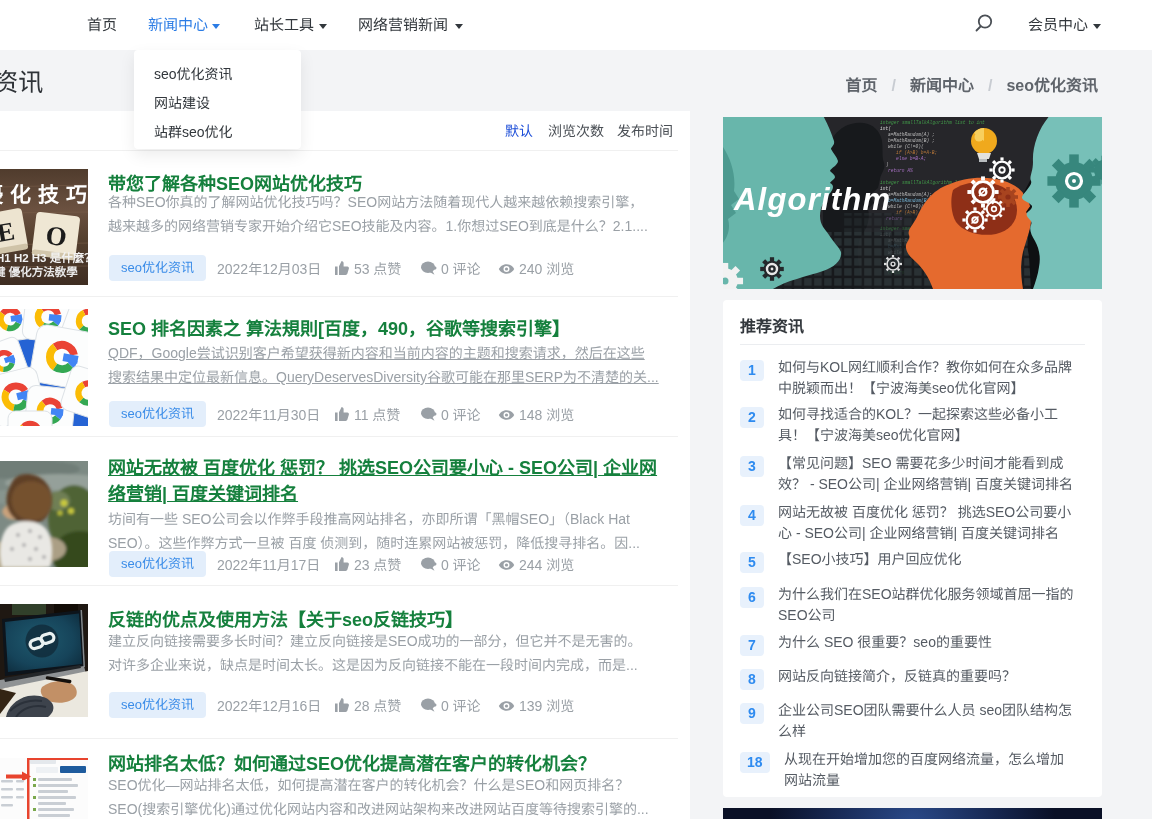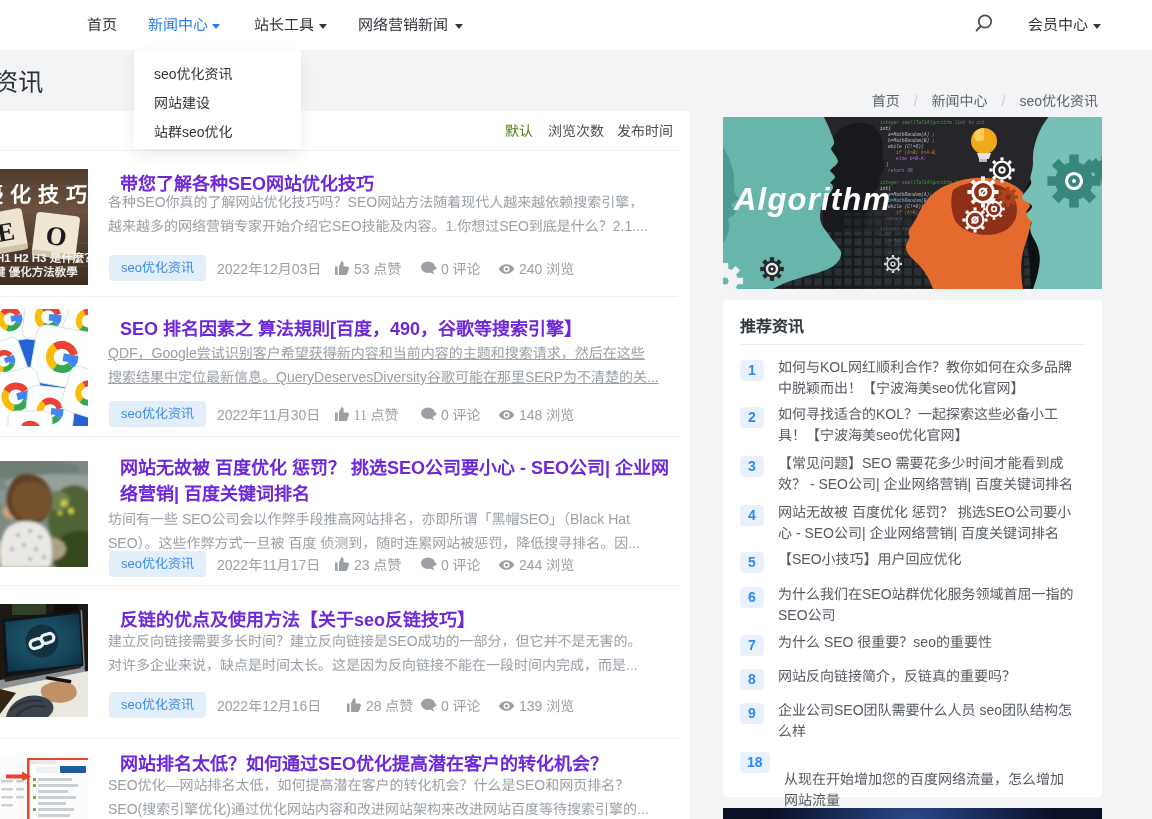--- a/index.html
+++ b/index.html
@@ -8,29 +8,29 @@
 body{position:relative;font-family:"Liberation Sans",sans-serif;background:#f3f4f6;}
 .abs{position:absolute;}
 
 #nav{position:absolute;left:0;top:0;width:1152px;height:50px;background:#fff;}
 #nav .it{position:absolute;top:13px;font-size:15px;color:#32373c;white-space:nowrap;}
 #nav .blue{color:#2b7ce5;}
 .caret{position:absolute;width:0;height:0;border-left:4.5px solid transparent;border-right:4.5px solid transparent;border-top:5px solid #32373c;}
 .caret.b{border-top-color:#2b7ce5;}
 
 #pagetitle{position:absolute;top:62px;left:-97px;font-size:25px;color:#2f3338;white-space:nowrap;}
-#crumb{position:absolute;top:90px;right:54px;font-size:14px;color:#5f646b;white-space:nowrap;}
+#crumb{position:absolute;top:72px;right:54px;font-size:16px;color:#5f646b;white-space:nowrap;font-weight:bold;}
 #crumb .sep{color:#c8ccd2;margin:0 14px;}
 
 #leftcard{position:absolute;left:-40px;top:111px;width:730px;height:760px;background:#fff;}
 #sortbar{position:absolute;top:120px;left:0;width:690px;font-size:14px;}
 #sortbar span{position:absolute;top:0;white-space:nowrap;}
 .divider{position:absolute;left:0;height:1px;background:#f0f0f0;width:678px;}
-.art-title{position:absolute;left:120px;font-size:18px;font-weight:bold;color:#6d28d9;white-space:nowrap;}
-.art-title.two{white-space:nowrap;line-height:25.5px;}
+.art-title{position:absolute;left:108px;font-size:18px;font-weight:bold;color:#15803d;white-space:nowrap;}
+.art-title.two{white-space:nowrap;line-height:25.5px;text-decoration:underline;}
 .art-exc{position:absolute;left:108px;font-size:14px;color:#9aa0a6;line-height:24px;white-space:nowrap;}
 .meta{position:absolute;left:109px;height:26px;font-size:14px;color:#9aa0a6;white-space:nowrap;}
 .tag{display:inline-block;background:#e3eefb;color:#3a8ce8;font-size:13px;line-height:26px;padding:0 12px;border-radius:4px;vertical-align:top;}
 .meta .dt{position:absolute;left:108px;top:3px;}
 .meta .ic{position:absolute;top:3px;}
 .meta svg{vertical-align:-2px;}
 .thumb{position:absolute;left:0;width:88px;overflow:hidden;}
 
 #dropdown{position:absolute;left:134px;top:50px;width:167px;height:99px;background:#fff;border-radius:4px;box-shadow:0 6px 16px rgba(0,0,0,0.08);z-index:50;}
 #dropdown div{position:absolute;left:20px;font-size:14px;color:#32373c;white-space:nowrap;}
@@ -61,21 +61,21 @@
     </svg>
   <span class="it" style="left:1028px;">会员中心</span>
   <span class="caret" style="left:1093px;top:24px;"></span>
 </div>
 
 <div id="pagetitle">seo优化资讯</div>
 <div id="crumb">首页<span class="sep">/</span>新闻中心<span class="sep">/</span>seo优化资讯</div>
 
 <div id="leftcard"></div>
 <div id="sortbar">
-  <span style="left:505px;color:#4d7c0f;">默认</span>
+  <span style="left:505px;color:#1d4ed8;">默认</span>
   <span style="left:548px;color:#4a4f55;">浏览次数</span>
   <span style="left:617px;color:#4a4f55;">发布时间</span>
 </div>
 <div class="divider" style="top:150px;"></div>
 
 <div class="thumb" style="top:169px;height:116px;" id="th1">
 <svg width="88" height="116" viewBox="0 0 88 116">
 <defs>
         <linearGradient id="wood" x1="0" y1="0" x2="0" y2="1">
 <stop offset="0" stop-color="#503c2d"></stop>
@@ -218,21 +218,21 @@
           <path d="M 7.7 5.2 A 9.24 9.24 0 0 0 9.2 0.8" stroke="#4285f4"></path>
         </g>
         <rect x="0.9" y="-3.0" width="11.3" height="5.9" fill="#4285f4"></rect>
       </g>
 </svg></div>
 <div class="art-title" style="top:314px;">SEO 排名因素之 算法規則[百度，490，谷歌等搜索引擎】</div>
 <div class="art-exc" style="top:341px;text-decoration:underline;">QDF，Google尝试识别客户希望获得新内容和当前内容的主题和搜索请求，然后在这些<br>搜索结果中定位最新信息。QueryDeservesDiversity谷歌可能在那里SERP为不清楚的关...</div>
 <div class="meta" style="top:401px;">
   <span class="tag">seo优化资讯</span>
   <span class="dt">2022年11月30日</span>
-  <span class="ic" style="left:225px;font-family:Liberation Serif, serif;"><svg width="16" height="16" viewBox="0 0 16 16" fill="#9aa0a6">
+  <span class="ic" style="left:225px;"><svg width="16" height="16" viewBox="0 0 16 16" fill="#9aa0a6">
         <path d="M1 6.5h2.6V15H1zM5 15h6.6c.9 0 1.6-.6 1.8-1.4l1.5-5.2c.3-1-.5-2-1.5-2H9.6V3.1C9.6 2 8.7 1 7.6 1L5 6.3z"></path>
       </svg> 11 点赞</span>
   <span class="ic" style="left:311px;"><svg width="17" height="16" viewBox="0 0 17 16" fill="#9aa0a6">
         <ellipse cx="8" cy="7.2" rx="7" ry="5.7"></ellipse>
         <path d="M10 12.2 L14.5 14.8 L12.2 10.4 Z"></path>
         <ellipse cx="14.5" cy="8" rx="2" ry="1.8"></ellipse>
       </svg> 0 评论</span>
   <span class="ic" style="left:389px;"><svg width="17" height="14" viewBox="0 0 17 14">
         <path d="M8.5 2.2 C4.6 2.2 1.9 4.9 0.8 7 C1.9 9.1 4.6 11.8 8.5 11.8 C12.4 11.8 15.1 9.1 16.2 7 C15.1 4.9 12.4 2.2 8.5 2.2 Z" fill="#9aa0a6"></path>
         <circle cx="8.5" cy="7" r="3" fill="#fff"></circle>
@@ -328,21 +328,21 @@
 <g stroke="#2b313a" stroke-width="2" fill="none">
 <path d="M10 107 C18 99 30 95 42 97"></path>
 <path d="M16 113 C22 104 34 100 46 103"></path>
 </g>
 </svg></div>
 <div class="art-title" style="top:605px;">反链的优点及使用方法【关于seo反链技巧】</div>
 <div class="art-exc" style="top:629px;">建立反向链接需要多长时间？建立反向链接是SEO成功的一部分，但它并不是无害的。<br>对许多企业来说，缺点是时间太长。这是因为反向链接不能在一段时间内完成，而是...</div>
 <div class="meta" style="top:692px;">
   <span class="tag">seo优化资讯</span>
   <span class="dt">2022年12月16日</span>
-  <span class="ic" style="left:237px;text-align:right;"><svg width="16" height="16" viewBox="0 0 16 16" fill="#9aa0a6">
+  <span class="ic" style="left:225px;text-align:right;"><svg width="16" height="16" viewBox="0 0 16 16" fill="#9aa0a6">
         <path d="M1 6.5h2.6V15H1zM5 15h6.6c.9 0 1.6-.6 1.8-1.4l1.5-5.2c.3-1-.5-2-1.5-2H9.6V3.1C9.6 2 8.7 1 7.6 1L5 6.3z"></path>
       </svg> 28 点赞</span>
   <span class="ic" style="left:311px;"><svg width="17" height="16" viewBox="0 0 17 16" fill="#9aa0a6">
         <ellipse cx="8" cy="7.2" rx="7" ry="5.7"></ellipse>
         <path d="M10 12.2 L14.5 14.8 L12.2 10.4 Z"></path>
         <ellipse cx="14.5" cy="8" rx="2" ry="1.8"></ellipse>
       </svg> 0 评论</span>
   <span class="ic" style="left:389px;"><svg width="17" height="14" viewBox="0 0 17 14">
         <path d="M8.5 2.2 C4.6 2.2 1.9 4.9 0.8 7 C1.9 9.1 4.6 11.8 8.5 11.8 C12.4 11.8 15.1 9.1 16.2 7 C15.1 4.9 12.4 2.2 8.5 2.2 Z" fill="#9aa0a6"></path>
         <circle cx="8.5" cy="7" r="3" fill="#fff"></circle>
@@ -589,17 +589,17 @@
   <div class="sit" style="top:369px;">
       <span class="num">8</span>
       <span class="tx">网站反向链接简介，反链真的重要吗？</span>
     </div>
   <div class="sit" style="top:403px;">
       <span class="num">9</span>
       <span class="tx">企业公司SEO团队需要什么人员 seo团队结构怎<br>么样</span>
     </div>
   <div class="sit" style="top:452px;">
       <span class="num">18</span>
-      <span class="tx" style="left:44px;width:300px;margin-top:20px;">从现在开始增加您的百度网络流量，怎么增加<br>网站流量</span>
+      <span class="tx" style="left:44px;width:300px;">从现在开始增加您的百度网络流量，怎么增加<br>网站流量</span>
     </div>
 </div>
 
 <div id="sideimg2"></div>
 
 </body></html>

